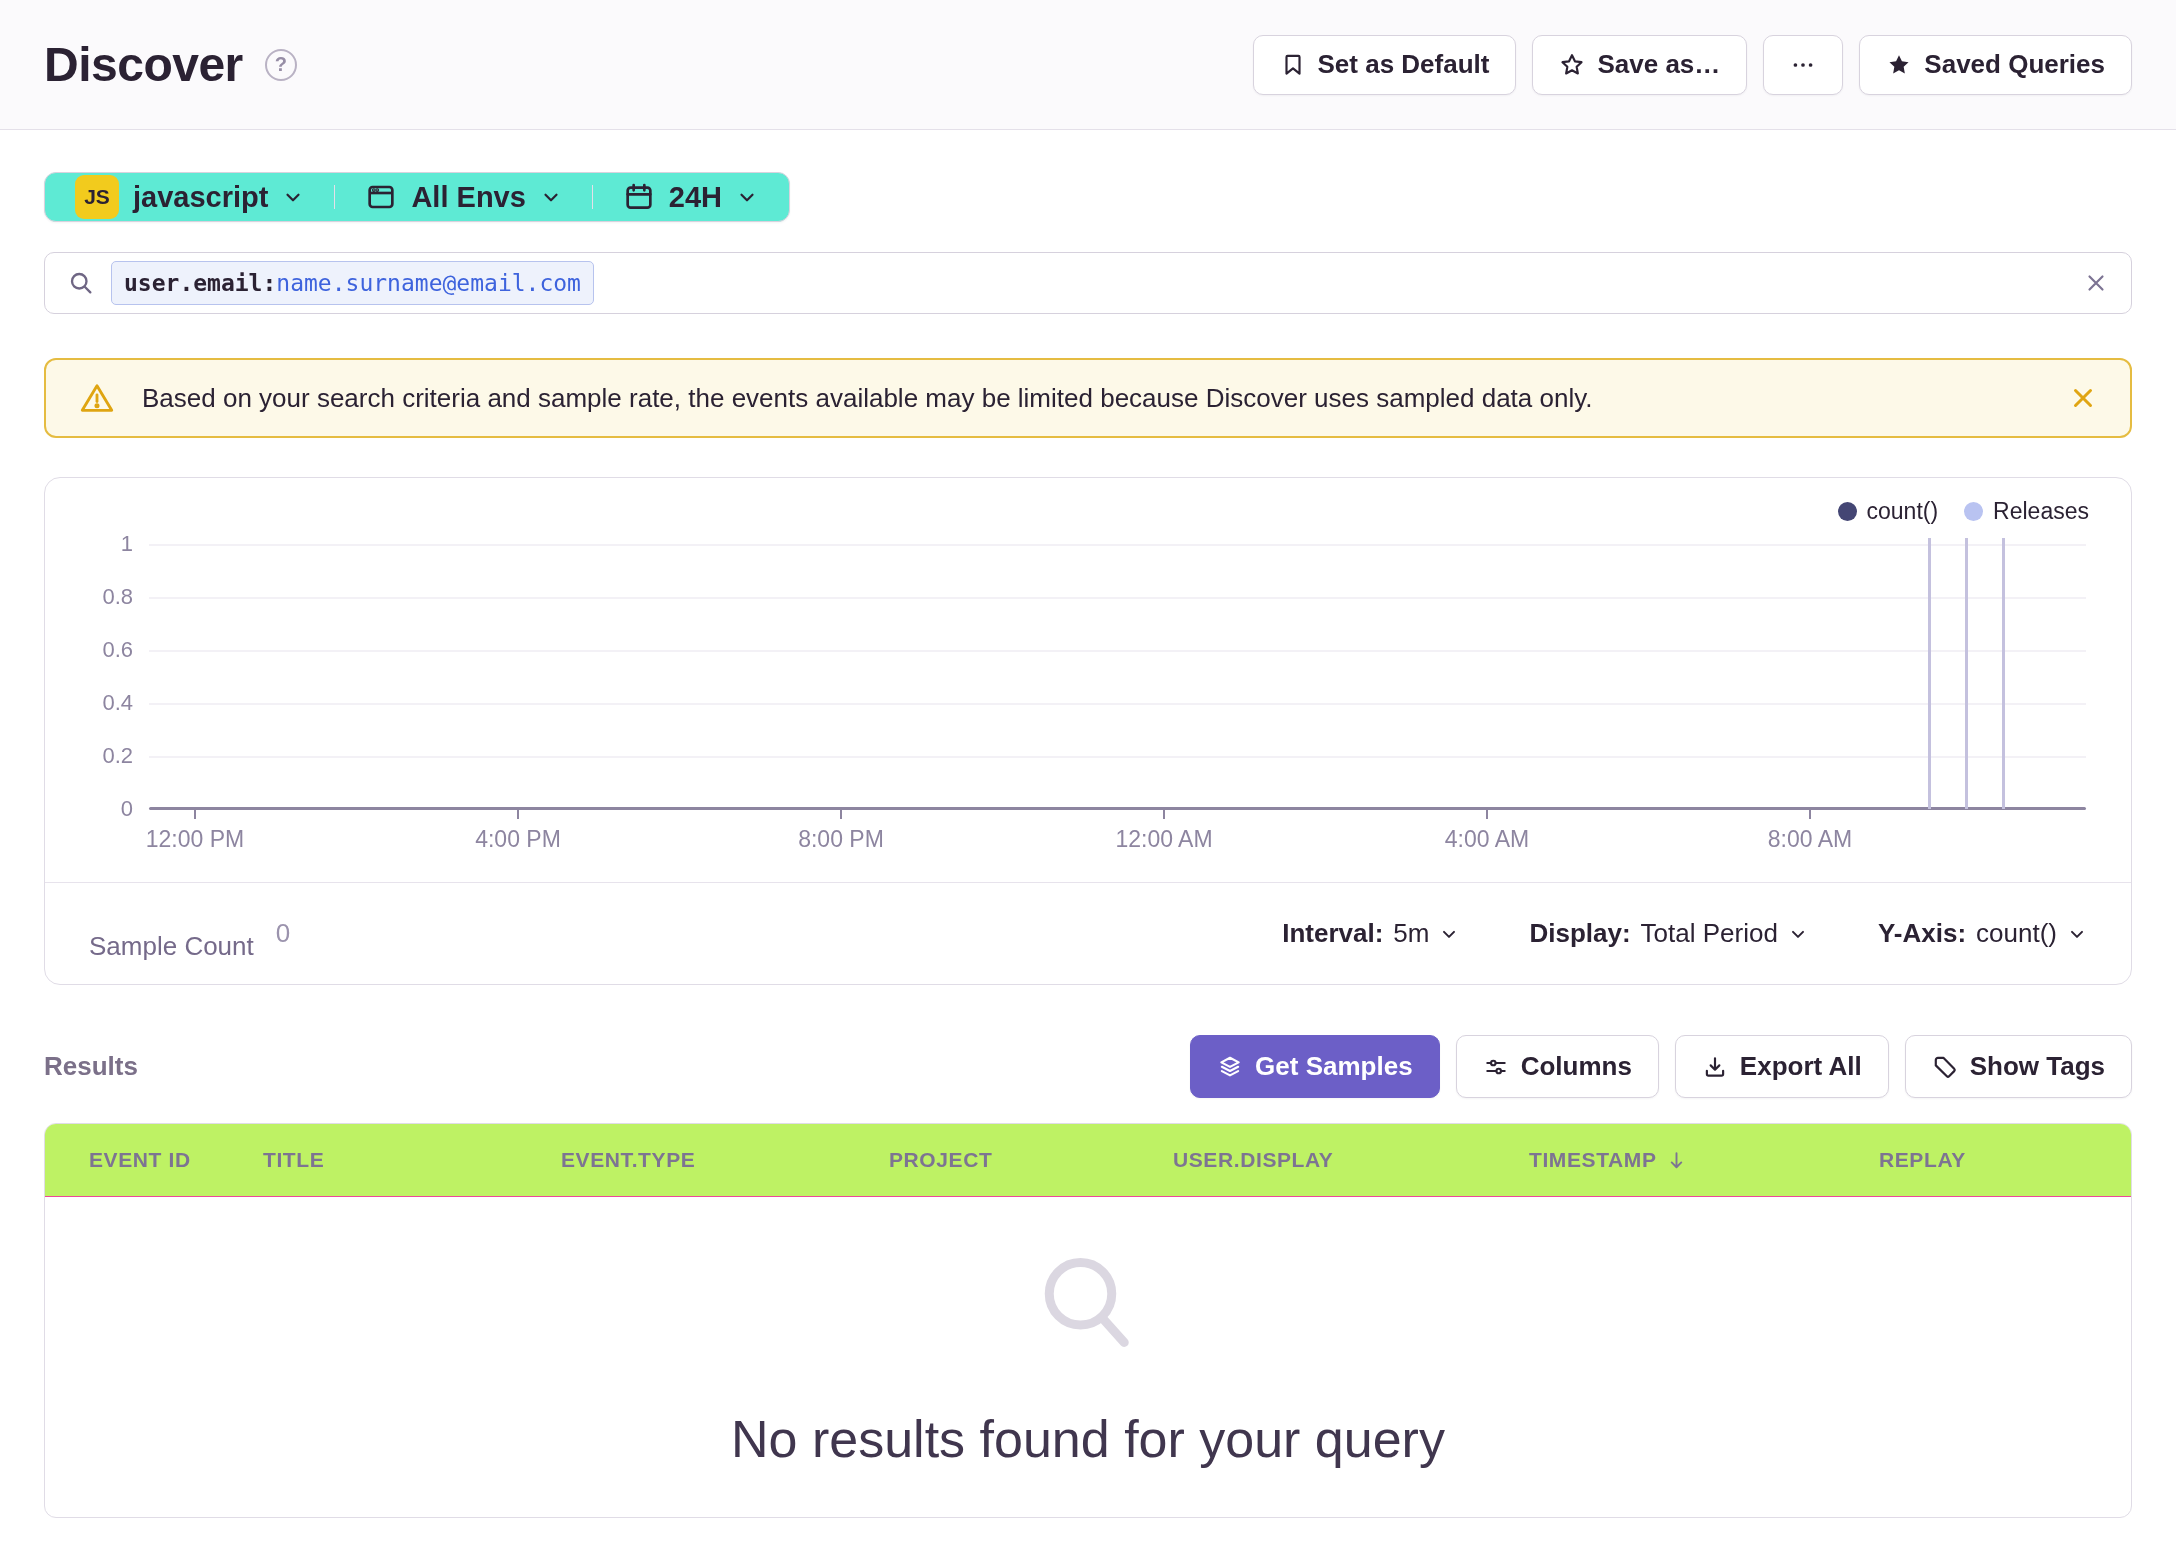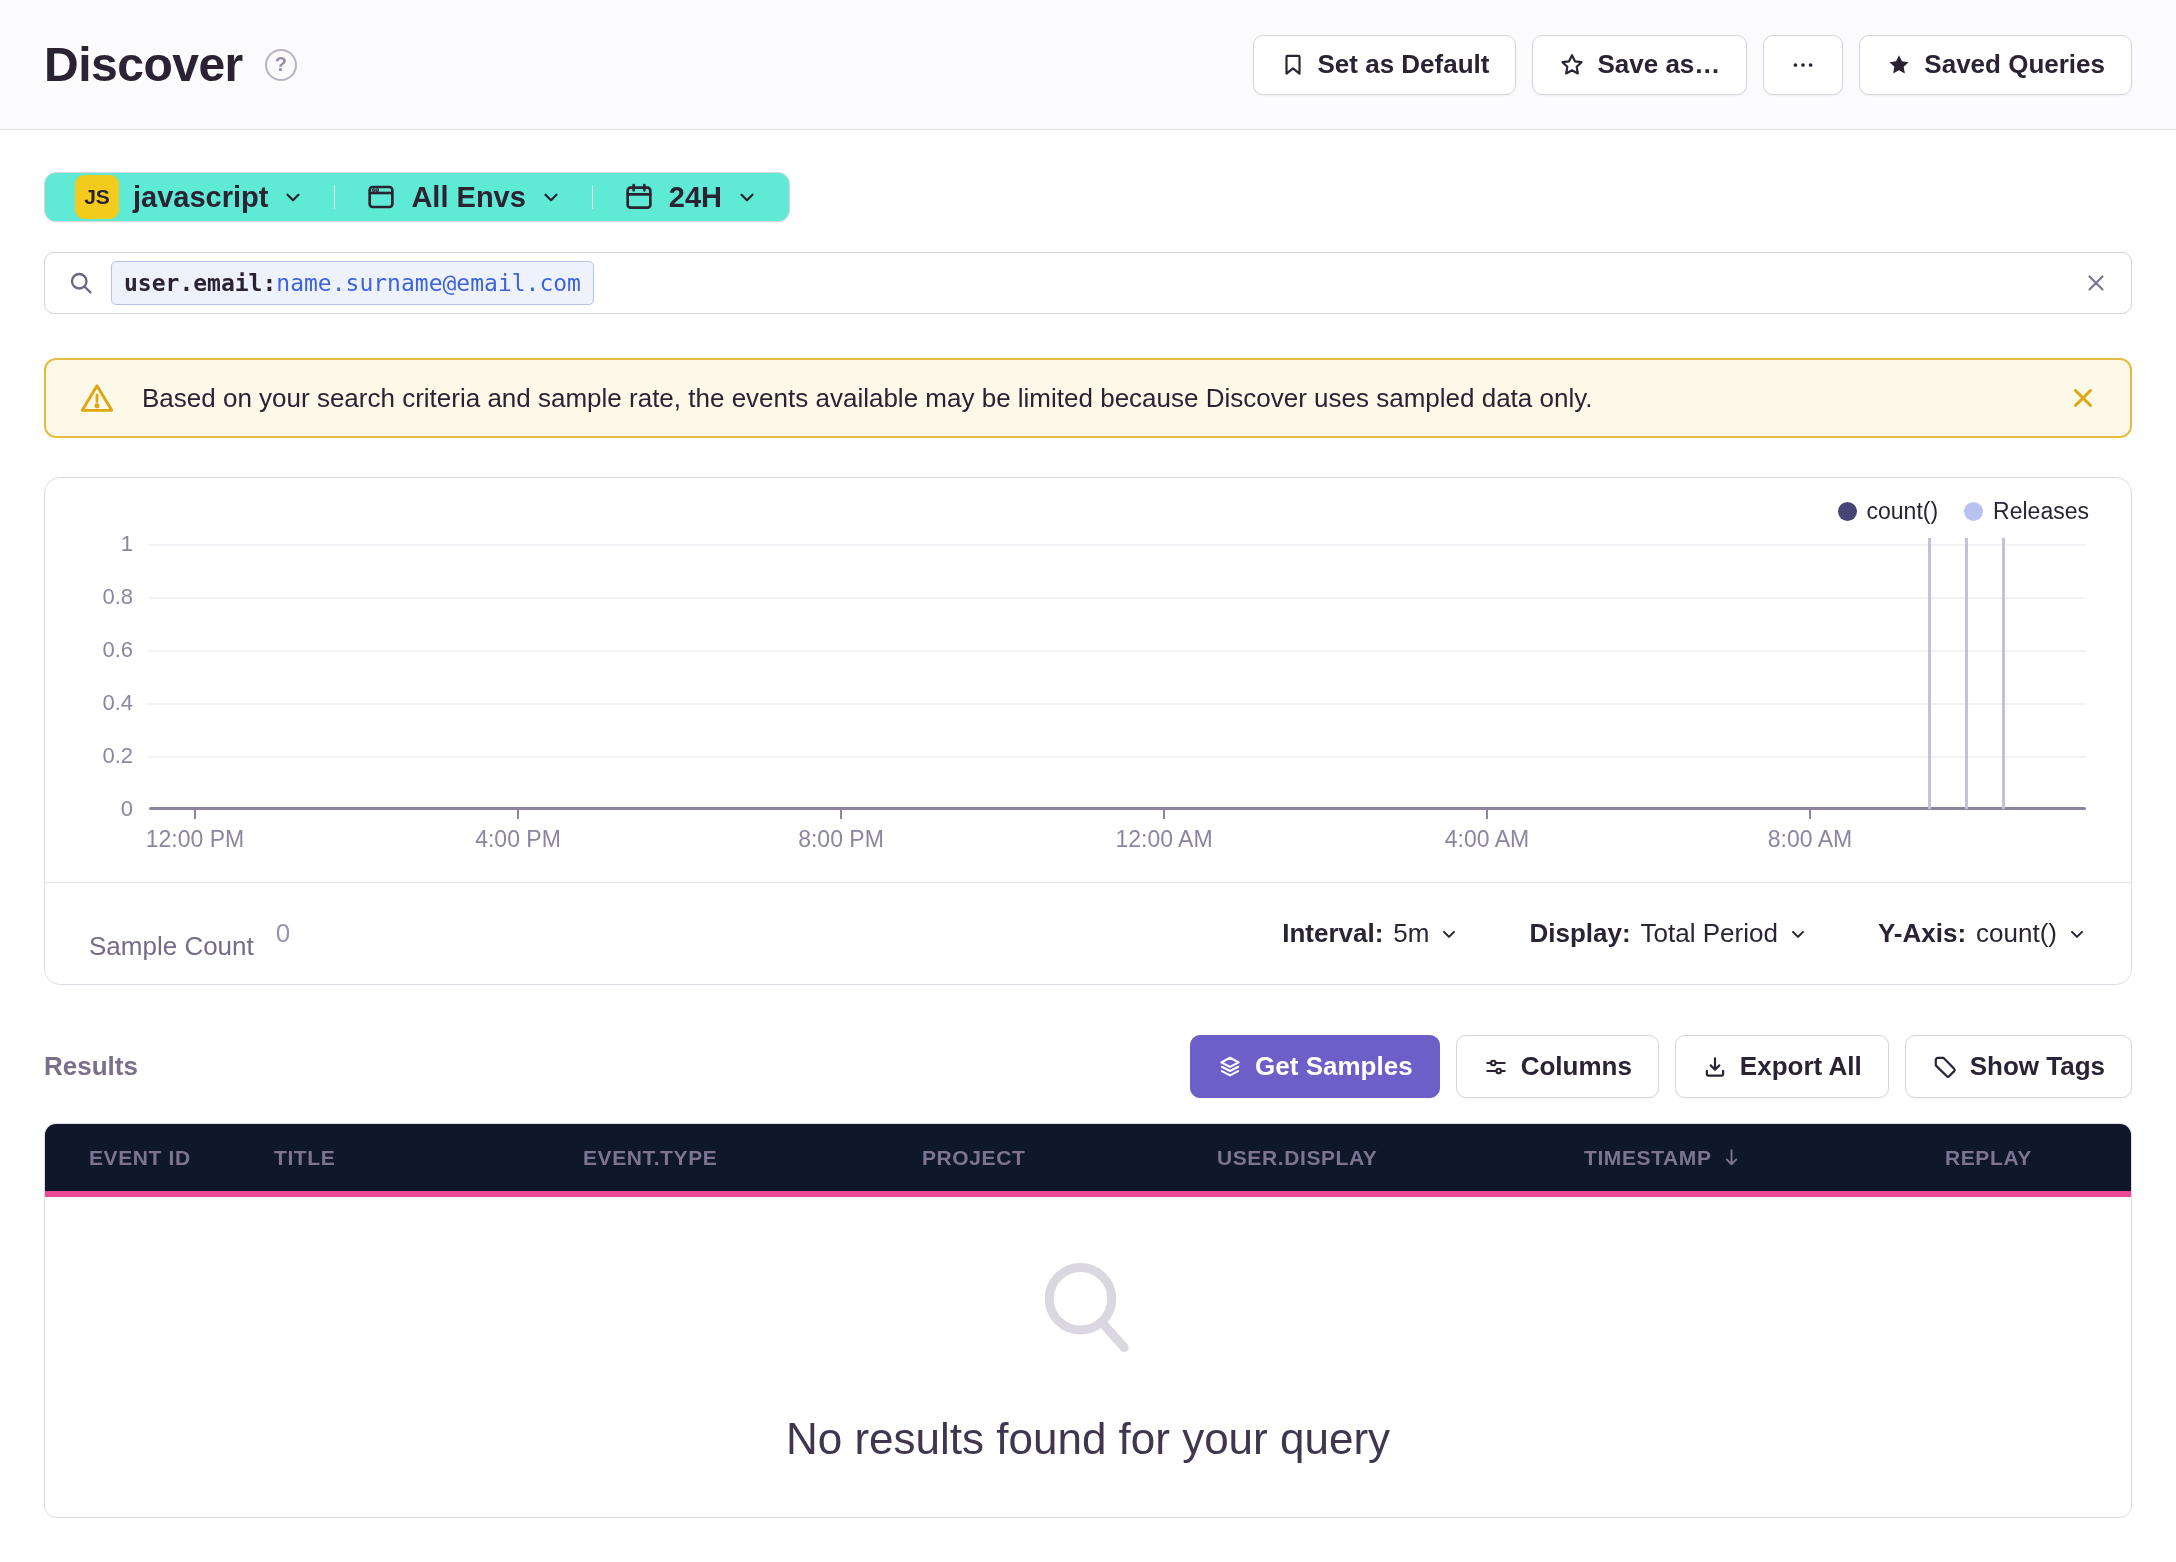--- a/index.html
+++ b/index.html
@@ -83,28 +83,28 @@
   
   .results-row { margin-top:50px; display:flex; align-items:center; justify-content:space-between; }
   .results-heading { font-size:26px; font-weight:700; color:#7b7089; }
   .results-buttons { display:flex; gap:16px; }
   .btn.primary { background:#6c5fc7; border-color:#6c5fc7; color:#fff; }
   .btn.primary .icon { color:#fff; }
   .btn-sm { height:63px; }
 
   .table-panel { margin-top:25px; height:395px; border:1.5px solid #e0dce6; border-radius:12px;
                  background:#fff; overflow:hidden; }
-  .table-head { height:73px; background:#0f172a; border-bottom:6px solid #ec4899;
+  .table-head { height:73px; background:#bef264; border-bottom:1px solid #ec4899;
                 display:grid; grid-template-columns:174px 298px 328px 284px 356px 350px 1fr;
-                align-items:center; padding-left:44px;gap:11px; }
+                align-items:center; padding-left:44px; }
   .th { font-size:21px; font-weight:700; letter-spacing:0.6px; color:#7d7492; text-transform:uppercase;
         display:flex; align-items:center; gap:8px; cursor:pointer; white-space:nowrap; }
   .table-body { height:320px; display:flex; flex-direction:column; align-items:center;
                 justify-content:center; gap:44px; }
-  .empty-text { font-size:44px; color:#40364e; }
+  .empty-text { font-size:52px; color:#40364e; }
 </style>
 </head>
 <body>
 
 <div class="topbar">
   <div class="title-wrap">
     <div class="page-title">Discover</div>
     <div class="help-circle">
       <span>?</span>
     </div>

